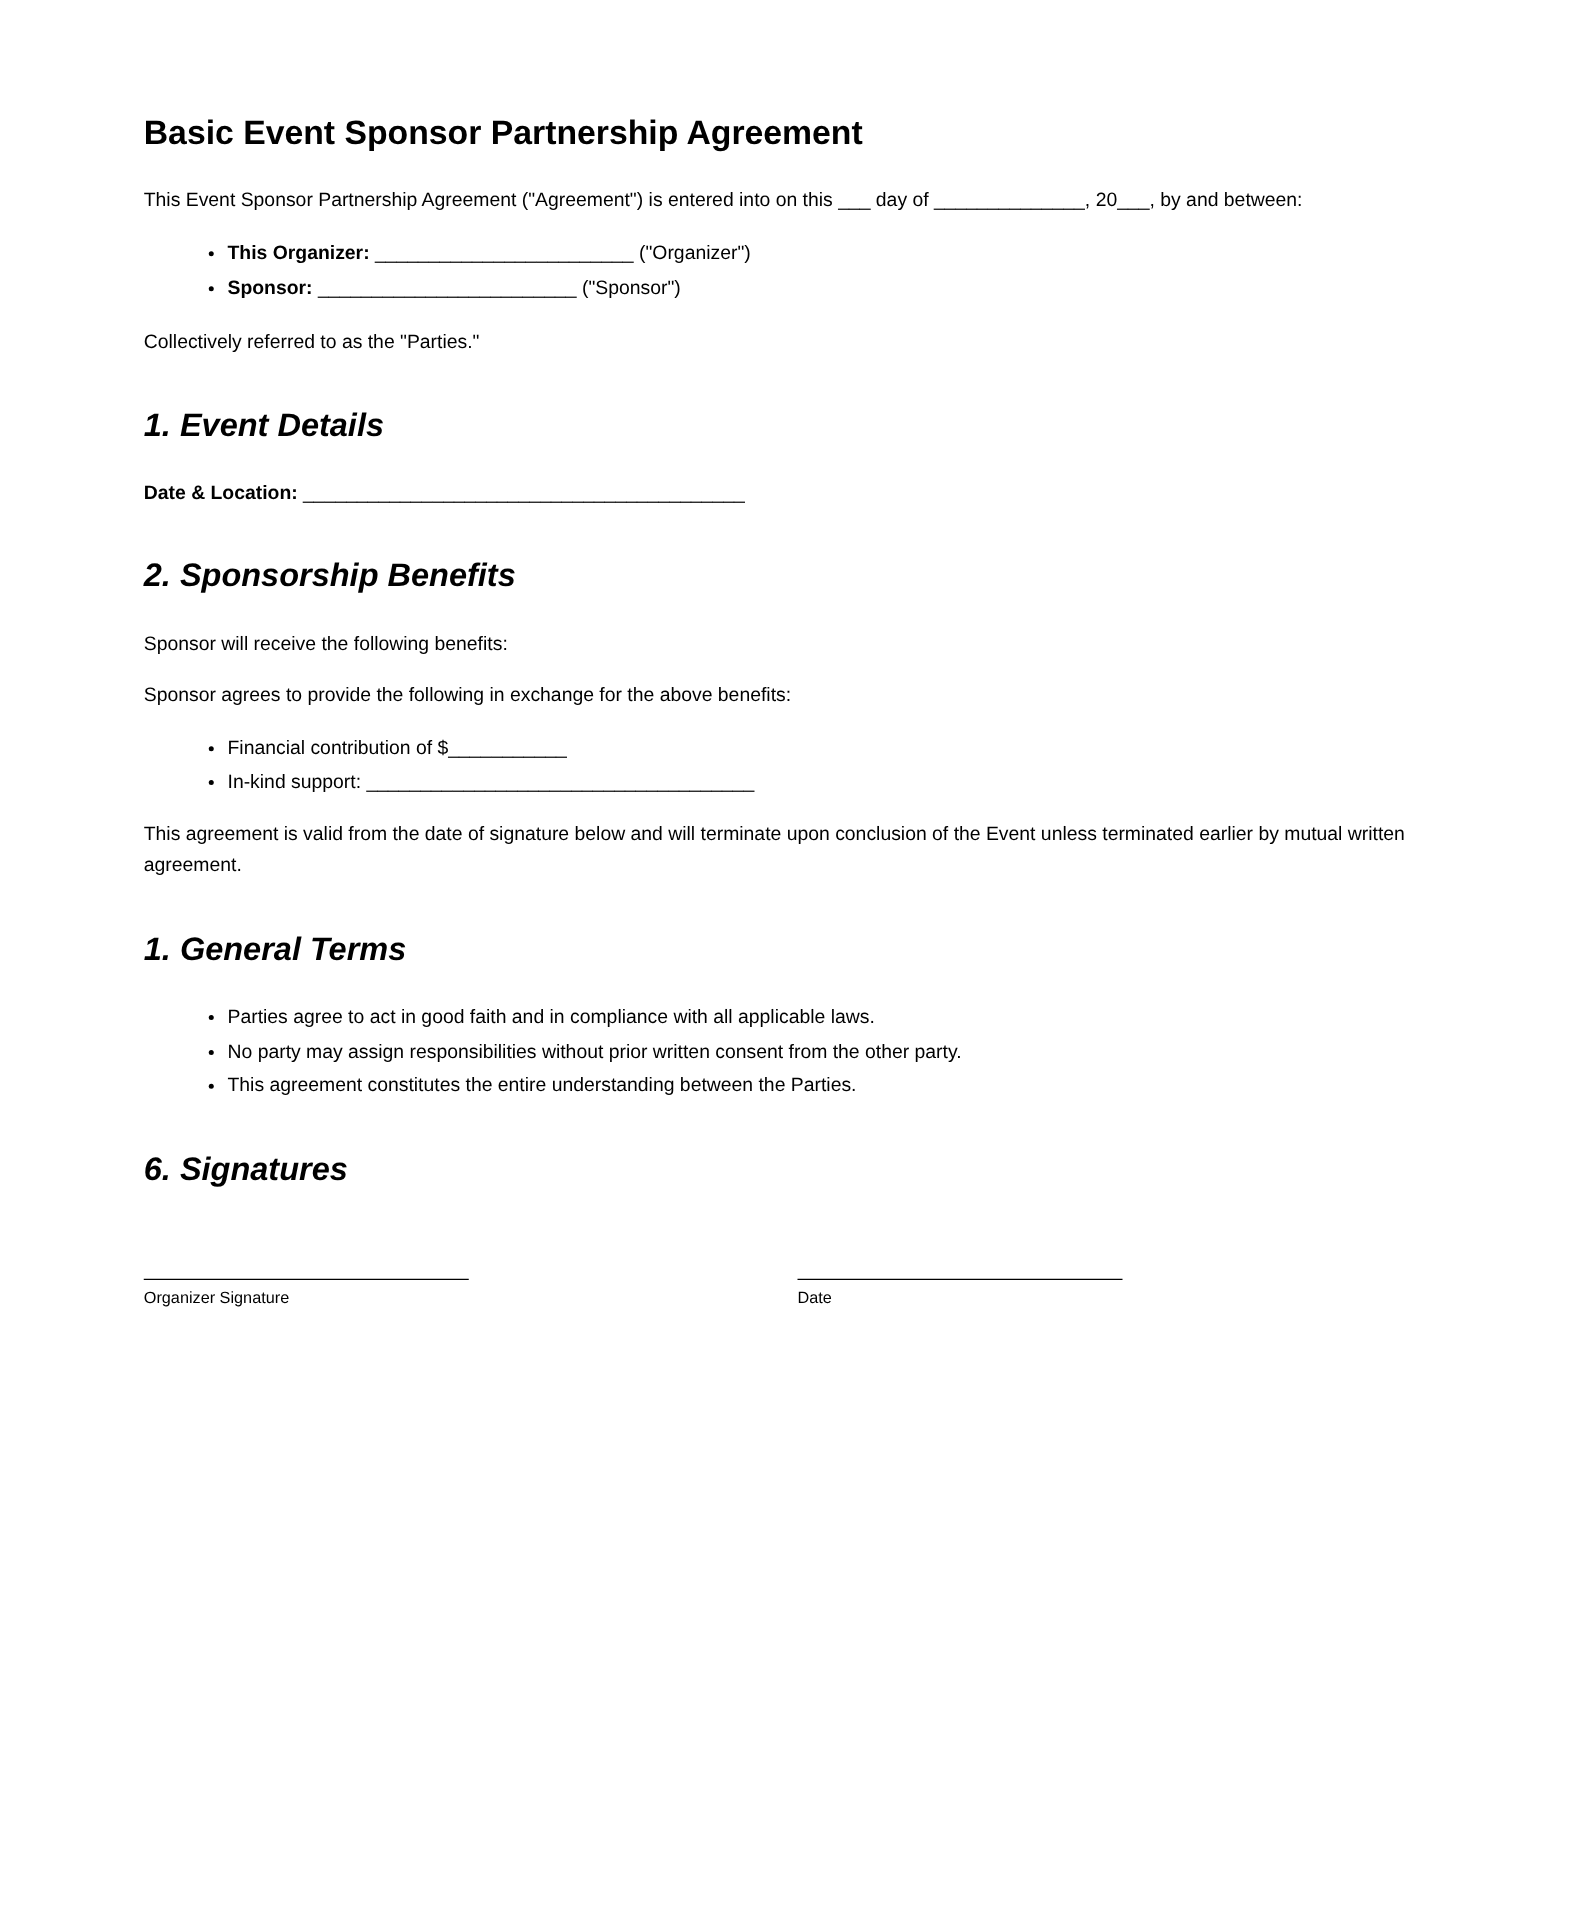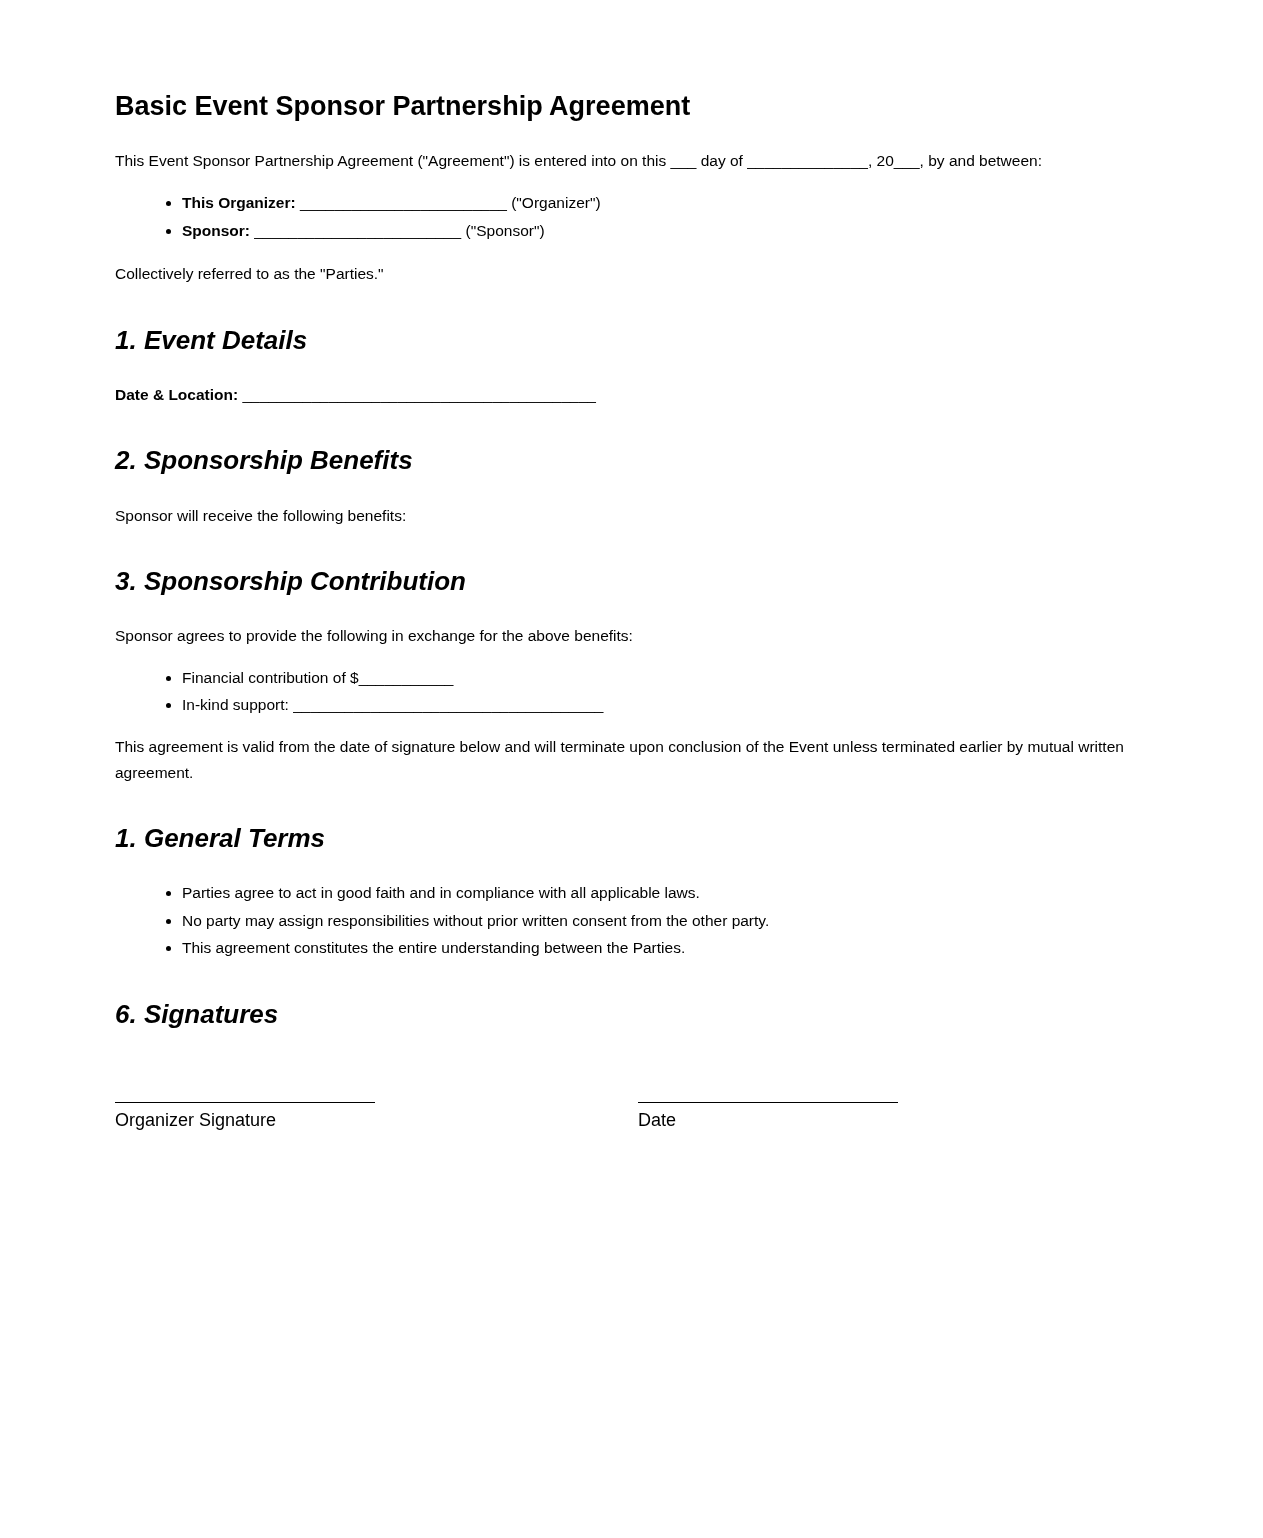--- a/index.html
+++ b/index.html
@@ -51,21 +51,21 @@
   }
   .sig-block-left { width: 260px; }
   .sig-block-right { width: 260px; margin-left: 263px; }
   .sig-line {
     border-top: 1px solid #000000;
     height: 0;
     width: 100%;
     margin-bottom: 6px;
   }
   .sig-label {
-    font-size: 18px;
+    font-size: 13px;
     line-height: 1.3;
   }
 </style>
 </head>
 <body>
 
 <div class="page">
 
   <h1 class="doc-title">Basic Event Sponsor Partnership Agreement</h1>
 
@@ -80,21 +80,20 @@
 
   <h2 class="sec-heading">1. Event Details</h2>
 
   <p class="field-row"><span class="bold">Date &amp; Location:</span> <span>_________________________________________</span></p>
 
   <h2 class="sec-heading">2. Sponsorship Benefits</h2>
 
   <p>Sponsor will receive the following benefits:</p>
 
 
-  <h2 class="sec-heading">3. Sponsorship Contribution</h2>
 
   <p>Sponsor agrees to provide the following in exchange for the above benefits:</p>
 
   <ul>
     <li>Financial contribution of $___________</li>
     <li>In-kind support: ____________________________________</li>
   </ul>
 
 
   <p>This agreement is valid from the date of signature below and will terminate upon conclusion of the Event unless terminated earlier by mutual written agreement.</p>

